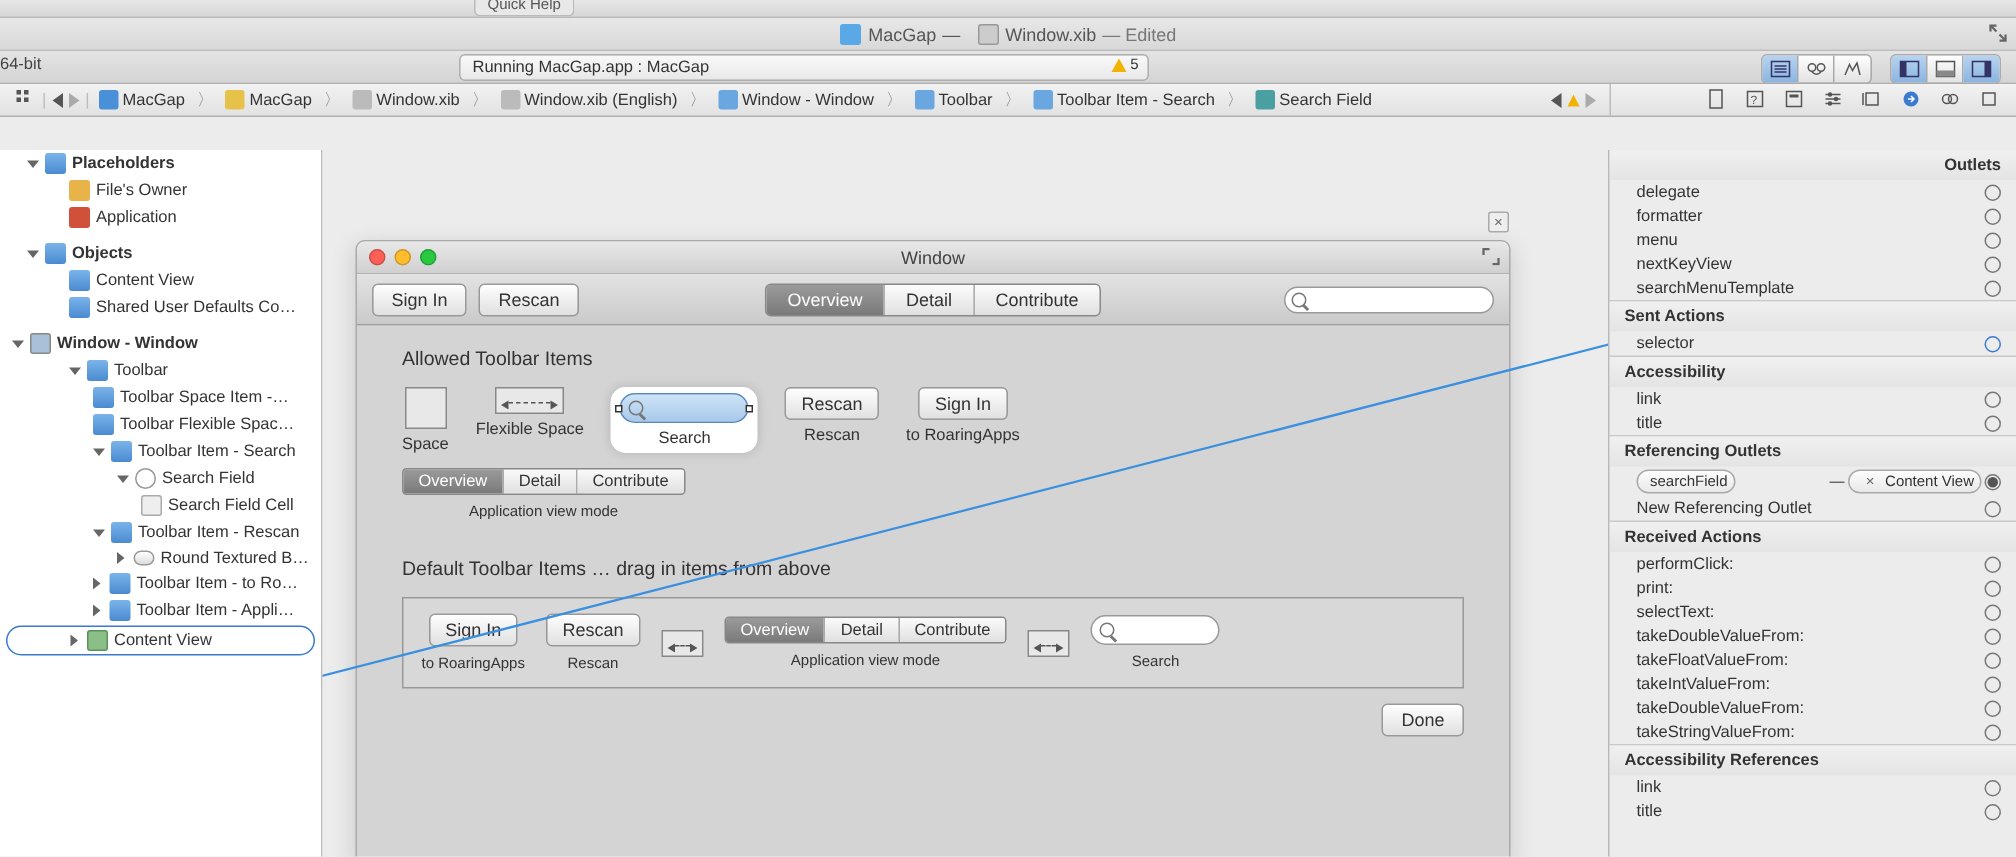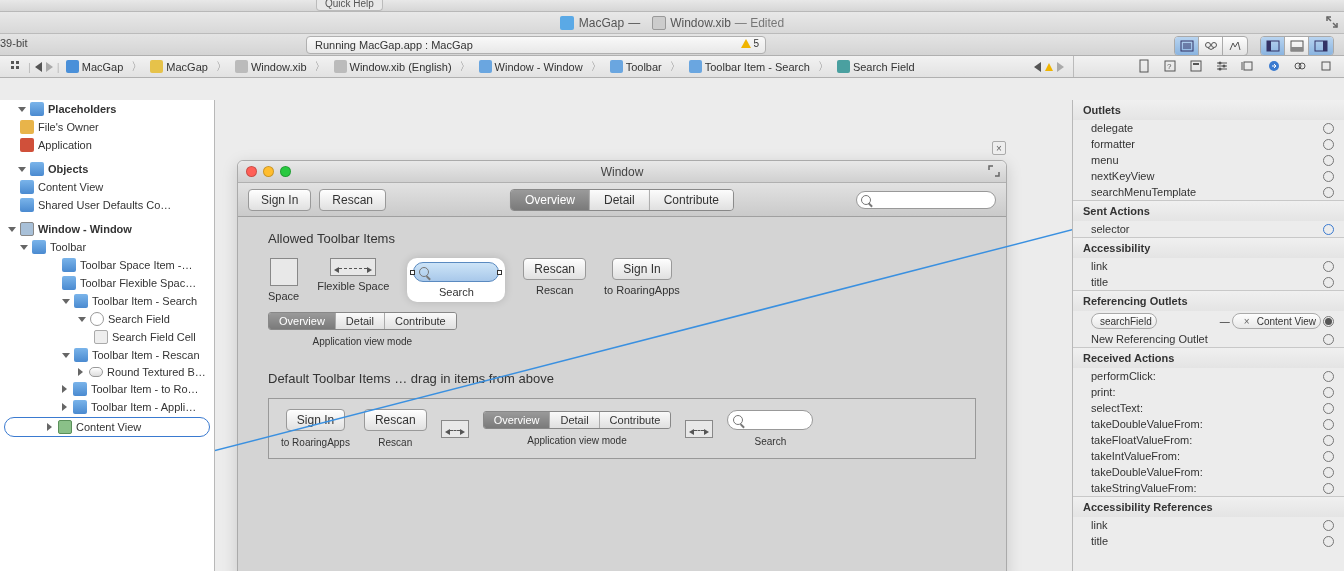--- a/index.html
+++ b/index.html
@@ -212,21 +212,21 @@
 }
 .outline .row {
   padding: 2px 4px 2px 6px;
   display: flex;
   align-items: center;
   gap: 4px;
   white-space: nowrap;
   overflow: hidden;
   text-overflow: ellipsis;
 }
-.outline .row.indent2 { padding-left: 20px; }
+.outline .row.indent2 { padding-left: 46px; }
 .outline .row.indent3 { padding-left: 62px; }
 .outline .row.indent4 { padding-left: 78px; }
 .outline .row.indent5 { padding-left: 94px; }
 .outline .discl {
   width:0;height:0;
   border-top:4px solid transparent;
   border-bottom:4px solid transparent;
   border-left:5px solid #666;
   margin-right: 2px;
 }
@@ -479,21 +479,21 @@
 .inspector {
   width: 272px;
   background: #ececec;
   border-left: 1px solid #b8b8b8;
   font-size: 11px;
   overflow-y: auto;
 }
 .insp-section {
   border-top: 1px solid #c8c8c8;
 }
-.insp-section:first-child { border-top:none; }
+.insp-section:first-child { border-top:none;text-align:right; }
 .insp-hdr {
   font-weight: bold;
   padding: 4px 10px;
   background: linear-gradient(#f0f0f0,#e4e4e4);
 }
 .insp-row {
   display: flex;
   justify-content: space-between;
   align-items: center;
   padding: 2px 10px 2px 18px;
@@ -546,21 +546,21 @@
   <span style="margin-left:4px;color:#777">— Edited</span>
   <span class="max-corner">
     <svg viewBox="0 0 12 12">
         <path d="M1 5 L1 1 L5 1 M7 11 L11 11 L11 7" stroke="#666" stroke-width="1.5" fill="none"></path>
         <path d="M1 1 L5 5 M11 11 L7 7" stroke="#666" stroke-width="1.5"></path>
       </svg>
   </span>
 </div>
 
 <div class="status-bar">
-  <span class="arch-label">39-bit</span>
+  <span class="arch-label">64-bit</span>
   <div class="status-pill">
     <span>Running MacGap.app : MacGap</span>
     <span class="warn-badge">
       <span class="warn-tri"></span>
       <span>5</span>
     </span>
   </div>
   <div class="toolbar-right">
     <div class="btn-group">
       <div class="tbtn active">
@@ -904,20 +904,23 @@
                   <div class="flex-line"></div>
                 </div>
               <div class="item-col">
                 <div style="width:86px;height:20px;background:#fff;border:1px solid #999;border-radius:10px;display:flex;align-items:center;padding-left:5px">
                     <span class="mag"></span>
                   </div>
                 <span class="caption">Search</span>
               </div>
             </div>
           </div>
+          <div class="done-row">
+            <button class="mac-btn">Done</button>
+          </div>
         </div>
       </div>
     </div>
 
     <svg class="connection-line" style="left:0;top:0;width:100%;height:100%">
       <line x1="-95" y1="375" x2="860" y2="129" stroke="#3a90e0" stroke-width="1.5"></line>
     </svg>
   </div>
 
   <div class="inspector">

